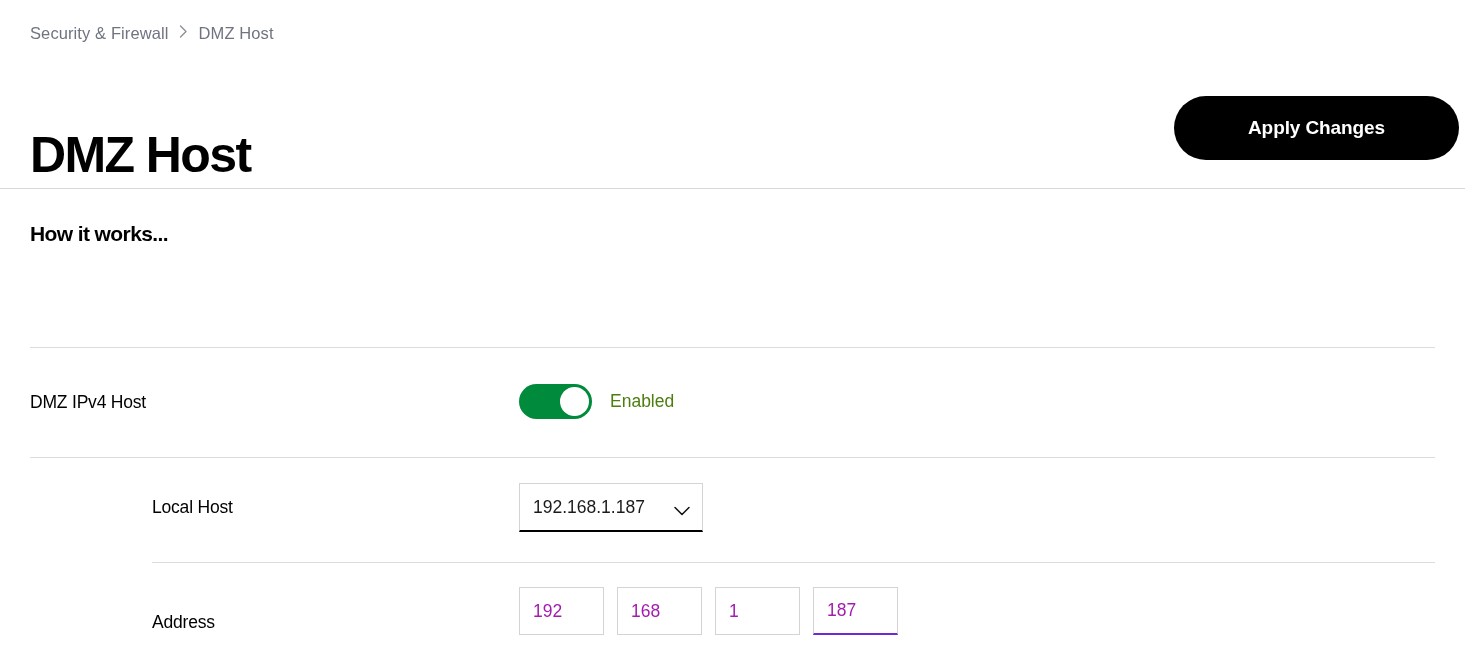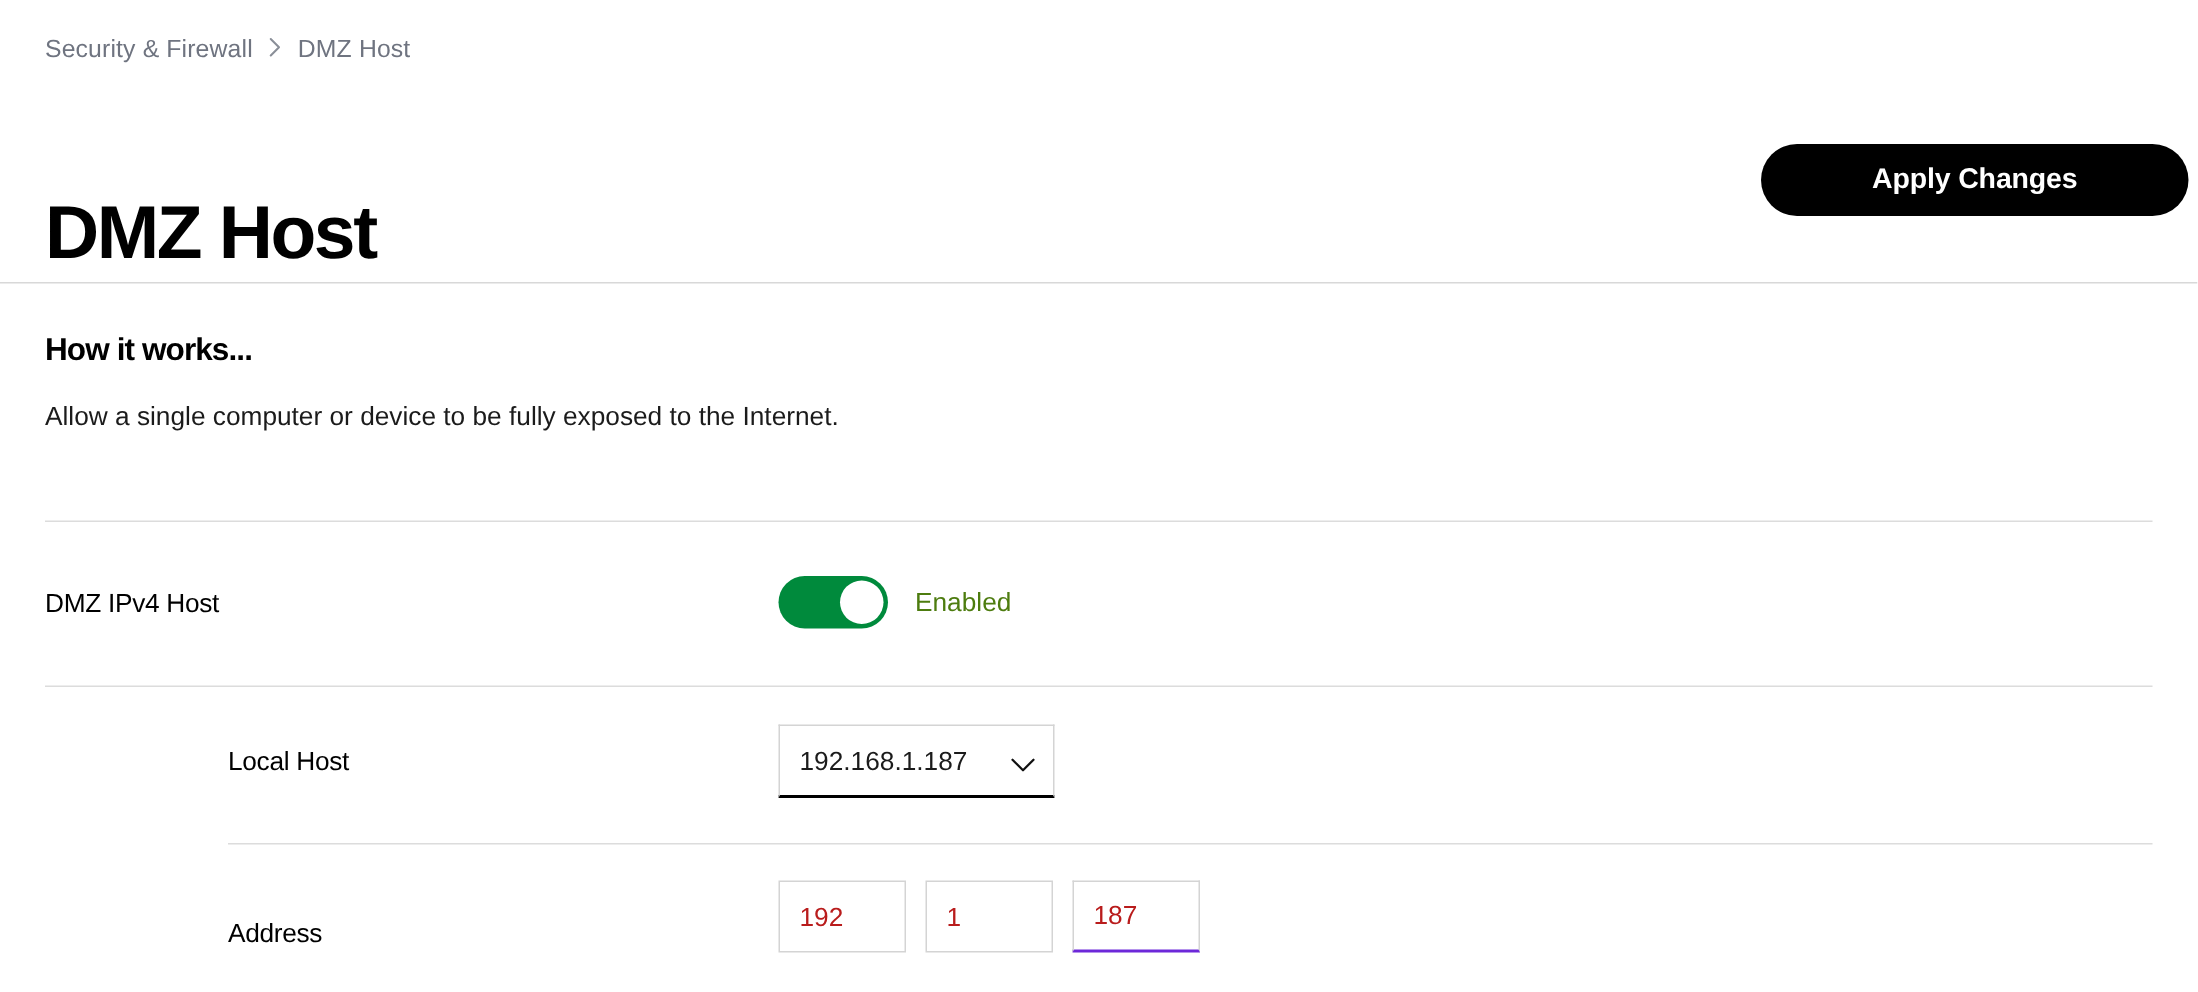--- a/index.html
+++ b/index.html
@@ -65,21 +65,21 @@
     font-weight: 800;
     letter-spacing: -1.6px;
     color: #000000;
     white-space: nowrap;
   }
   .apply-btn {
     position: absolute;
     right: 6px;
     top: 20px;
     width: 285px;
-    height: 48px;
+    height: 64px;
     border: none;
     border-radius: 34px;
     background: #000000;
     color: #ffffff;
     font-family: "Liberation Sans", sans-serif;
     font-size: 19px;
     font-weight: 700;
     letter-spacing: -0.1px;
     cursor: pointer;
     display: flex;
@@ -210,21 +210,21 @@
     display: flex;
     gap: 13px;
   }
   .octet {
     width: 85px;
     height: 48px;
     background: #ffffff;
     border: 1px solid #d4d4d4;
     font-family: "Liberation Sans", sans-serif;
     font-size: 17.5px;
-    color: #b91c1c;
+    color: #a21caf;
     padding: 0 0 0 13px;
     outline: none;
     border-radius: 0;
   }
   .octet.active {
     border-bottom: 2px solid #6d28d9;
   }
 </style>
 </head>
 <body>
@@ -239,21 +239,20 @@
   <span class="crumb-current">DMZ Host</span>
 </nav>
 
 <header class="page-header">
   <h1 class="page-title">DMZ Host</h1>
   <button class="apply-btn">Apply Changes</button>
 </header>
 
 <section class="howitworks">
   <h2 class="howitworks-title">How it works...</h2>
-  <p class="howitworks-body">Allow a single computer or device to be fully exposed to the Internet.</p>
 </section>
 
 <div class="divider-inset divider-a"></div>
 <div class="divider-inset divider-b"></div>
 <div class="divider-indent divider-c"></div>
 
 <div class="row-label label-dmz">DMZ IPv4 Host</div>
 <div class="toggle-wrap">
   <div class="toggle" role="switch" style="background: rgb(0, 138, 60);">
     <span class="knob"></span>
@@ -267,15 +266,16 @@
   <span class="chevron">
     <svg width="16" height="10" viewBox="0 0 16 10" aria-hidden="true">
       <path d="M1 1.5 L8 8.5 L15 1.5" fill="none" stroke="#111111" stroke-width="1.5" stroke-linecap="round" stroke-linejoin="round"></path>
     </svg>
   </span>
 </div>
 
 <div class="row-label label-address">Address</div>
 <div class="octets">
   <input class="octet" type="text" value="192" style="">
+  <input class="octet" type="text" value="168" style="">
   <input class="octet" type="text" value="1" style="">
   <input class="octet active" type="text" value="187" style="">
 </div>
 
 </body></html>

